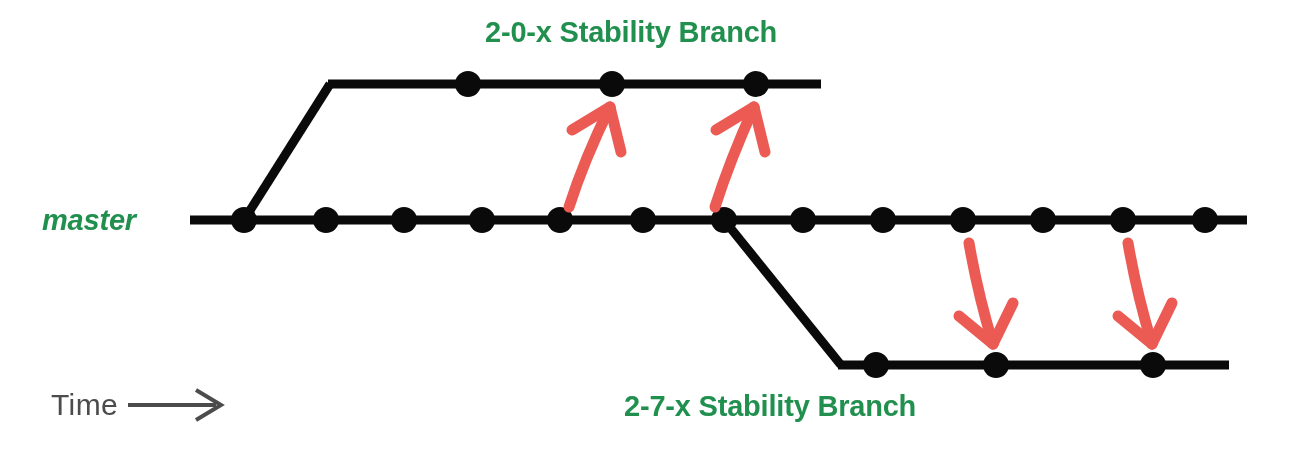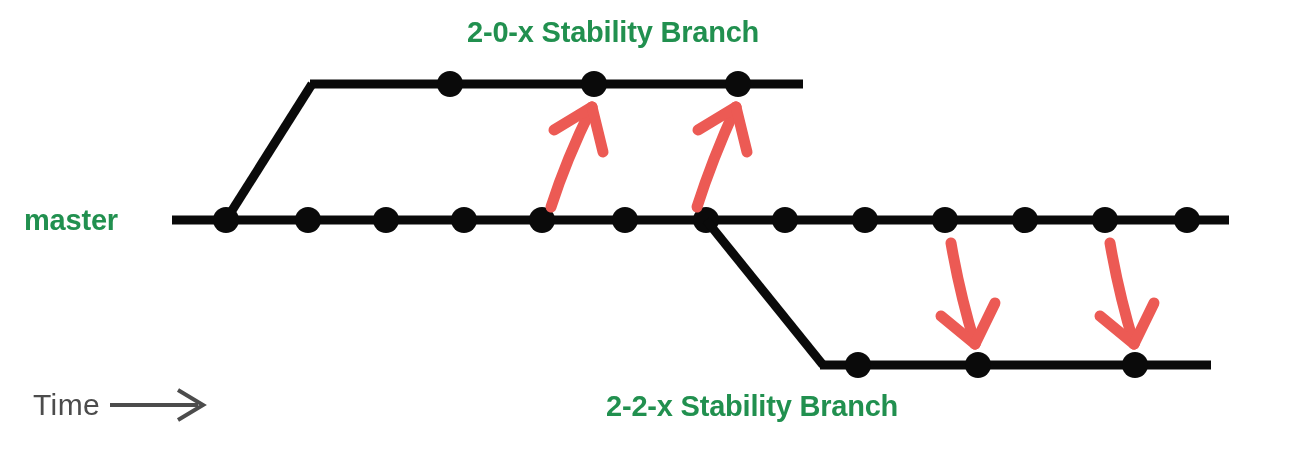--- a/index.html
+++ b/index.html
@@ -12,20 +12,21 @@
     font-family: "Liberation Sans", sans-serif;
     width: 1310px;
     height: 456px;
     overflow: hidden;
   }
   #diagram-root {
     position: relative;
     width: 1286px;
     height: 456px;
     background: #ffffff;
+    margin-left: 18px;
   }
   #diagram-svg {
     position: absolute;
     left: 0;
     top: 0;
     width: 1310px;
     height: 456px;
     display: block;
   }
   .label {
@@ -49,20 +50,21 @@
   }
   #label-branch-21x {
     left: 606px;
     top: 389px;
     font-size: 29px;
   }
   #label-master {
     left: 24px;
     top: 203px;
     font-size: 29px;
+    font-style: italic;
   }
   #label-cherry-pick {
     left: 810px;
     top: 117px;
     font-size: 29px;
   }
   #label-cherry-pick .line2 {
     display: block;
   }
   #label-time {
@@ -143,20 +145,20 @@
 
     <g>
       <line x1="110" y1="405" x2="198" y2="405" stroke="#4c4c4c" stroke-width="4" stroke-linecap="butt"></line>
       <path d="M 178 390 L 203 405 L 178 420" fill="none" stroke="#4c4c4c" stroke-width="4" stroke-linecap="butt" stroke-linejoin="miter"></path>
     </g>
 
   </svg>
 
   <div class="label label-green" id="label-branch-20x" style="color:#21904f;">2-0-x Stability Branch</div>
 
-  <div class="label label-green" id="label-branch-21x" style="color:#21904f;">2-2-x Stability Branch</div>
+  <div class="label label-green" id="label-branch-21x" style="color:#21904f;">2-7-x Stability Branch</div>
 
   <div class="label label-green" id="label-master" style="color:#21904f;">master</div>
 
 
   <div class="label" id="label-time" style="color:#4c4c4c;">Time</div>
 
 </div>
 
 </body></html>

